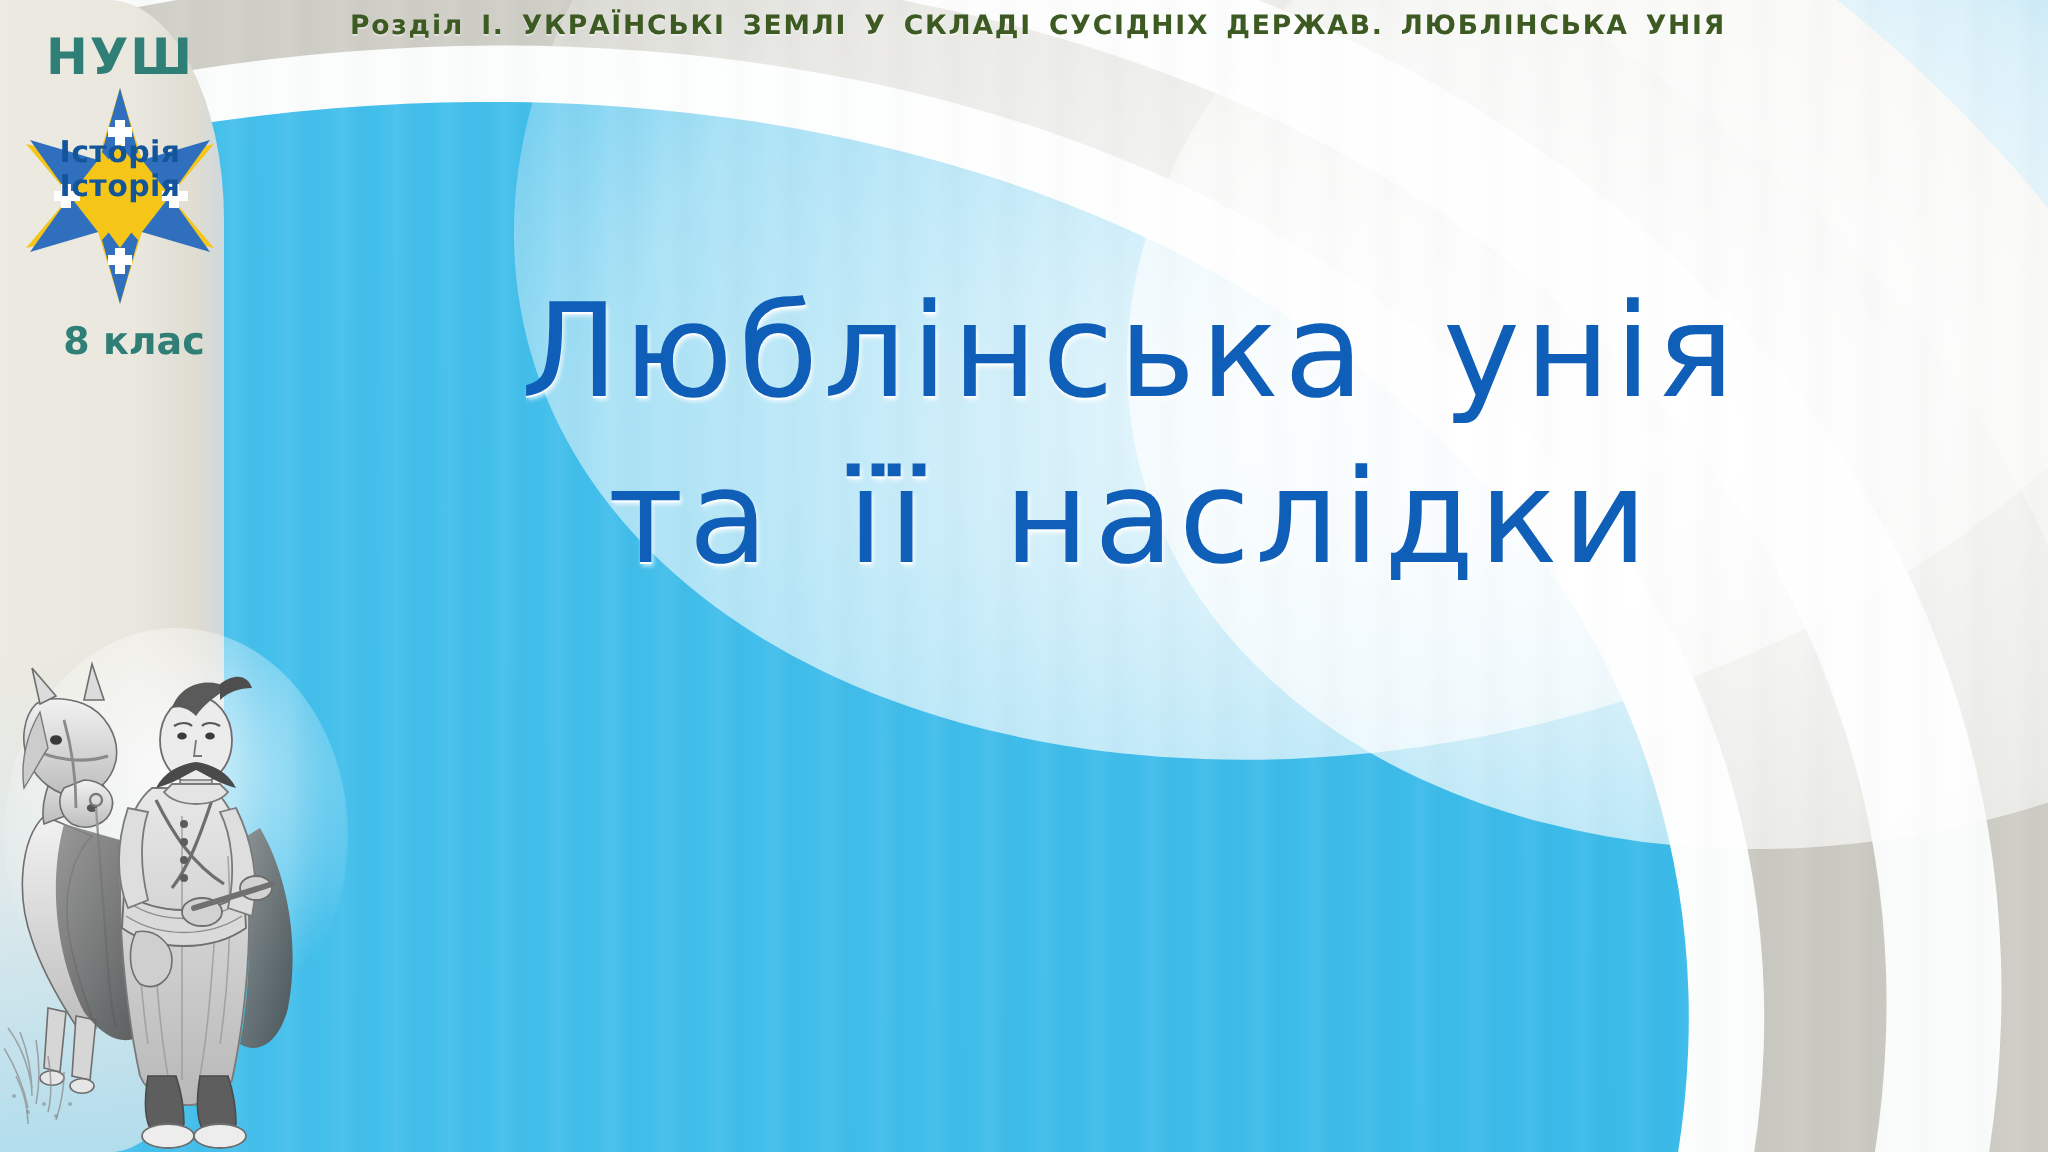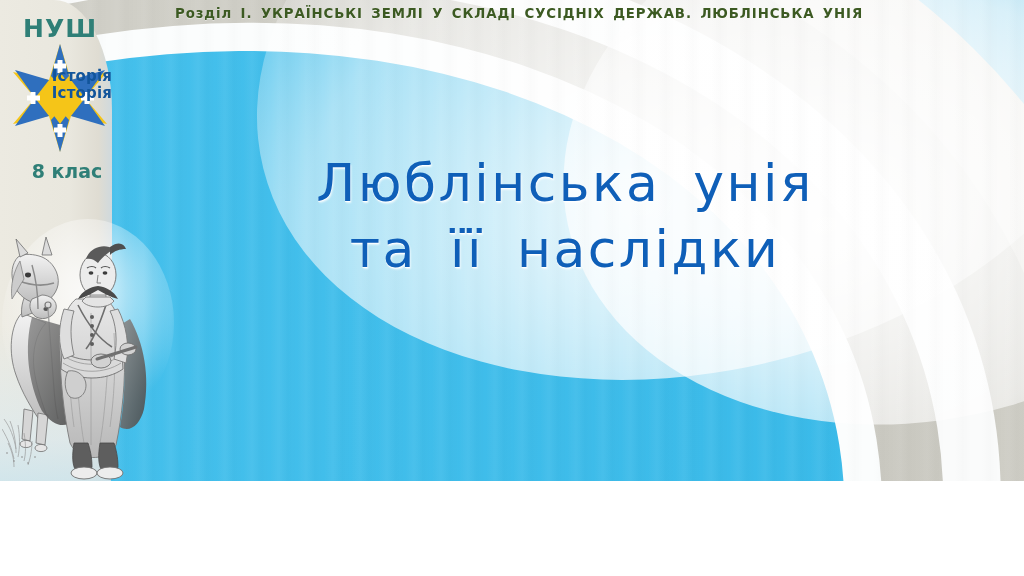--- a/index.html
+++ b/index.html
@@ -8,21 +8,21 @@
     padding: 0;
     background: #ffffff;
   }
   body {
     font-family: "Liberation Sans", sans-serif;
   }
 
   #slide {
     position: relative;
     width: 1024px;
-    height: 481px;
+    height: 576px;
     overflow: hidden;
     background: #86efac;
   }
 
   
   .bg-sky {
     position: absolute;
     inset: 0;
     background: linear-gradient(100deg, #a9dcef 0%, #8ed3ee 28%, #74c9ea 60%, #63c3e8 100%);
   }
@@ -187,21 +187,20 @@
     left: 0;
     top: 26px;
     width: 118px;
     text-align: center;
     font-family: "DejaVu Sans", sans-serif;
     font-weight: bold;
     font-size: 15px;
     line-height: 17px;
     color: #12559b;
     letter-spacing: .2px;
-    padding-left: 22px;
   }
   .emblem-class {
     font-family: "DejaVu Sans", sans-serif;
     font-weight: bold;
     font-size: 19px;
     color: #2f7f77;
     margin-top: 6px;
     padding-left: 14px;
   }
 
@@ -219,26 +218,26 @@
     word-spacing: 3px;
     white-space: nowrap;
     text-shadow: 0 1px 0 rgba(255,255,255,0.4);
     margin-left: 32px;
   }
 
   
   .title {
     position: absolute;
     left: 150px;
-    top: 150px;
+    top: 136px;
     width: 830px;
     text-align: center;
     font-family: "DejaVu Sans", sans-serif;
     font-weight: normal;
-    font-size: 52px;
+    font-size: 65px;
     line-height: 1.27;
     color: #0f5fb8;
     letter-spacing: 2.5px;
     word-spacing: 14px;
     text-shadow: 1px 2px 2px rgba(255,255,255,0.75),
                  0 1px 0 rgba(255,255,255,0.9);
   }
   .title .line2 { display:block; }
 
   

